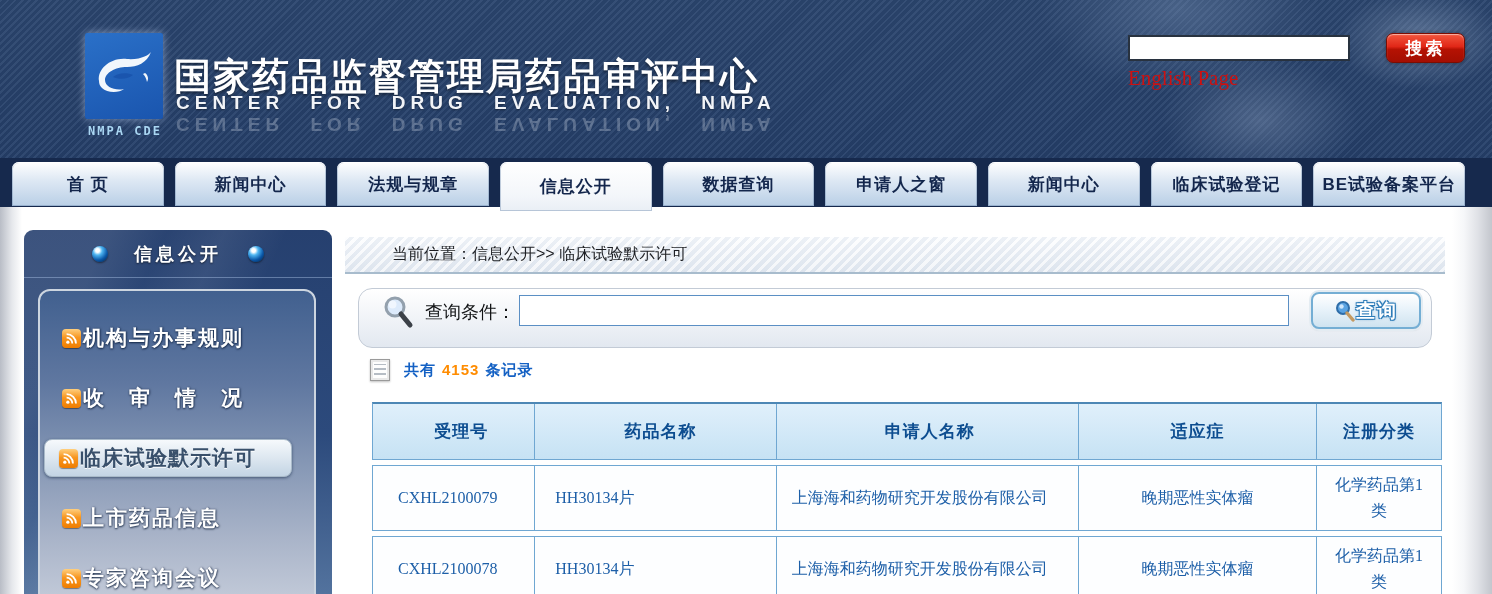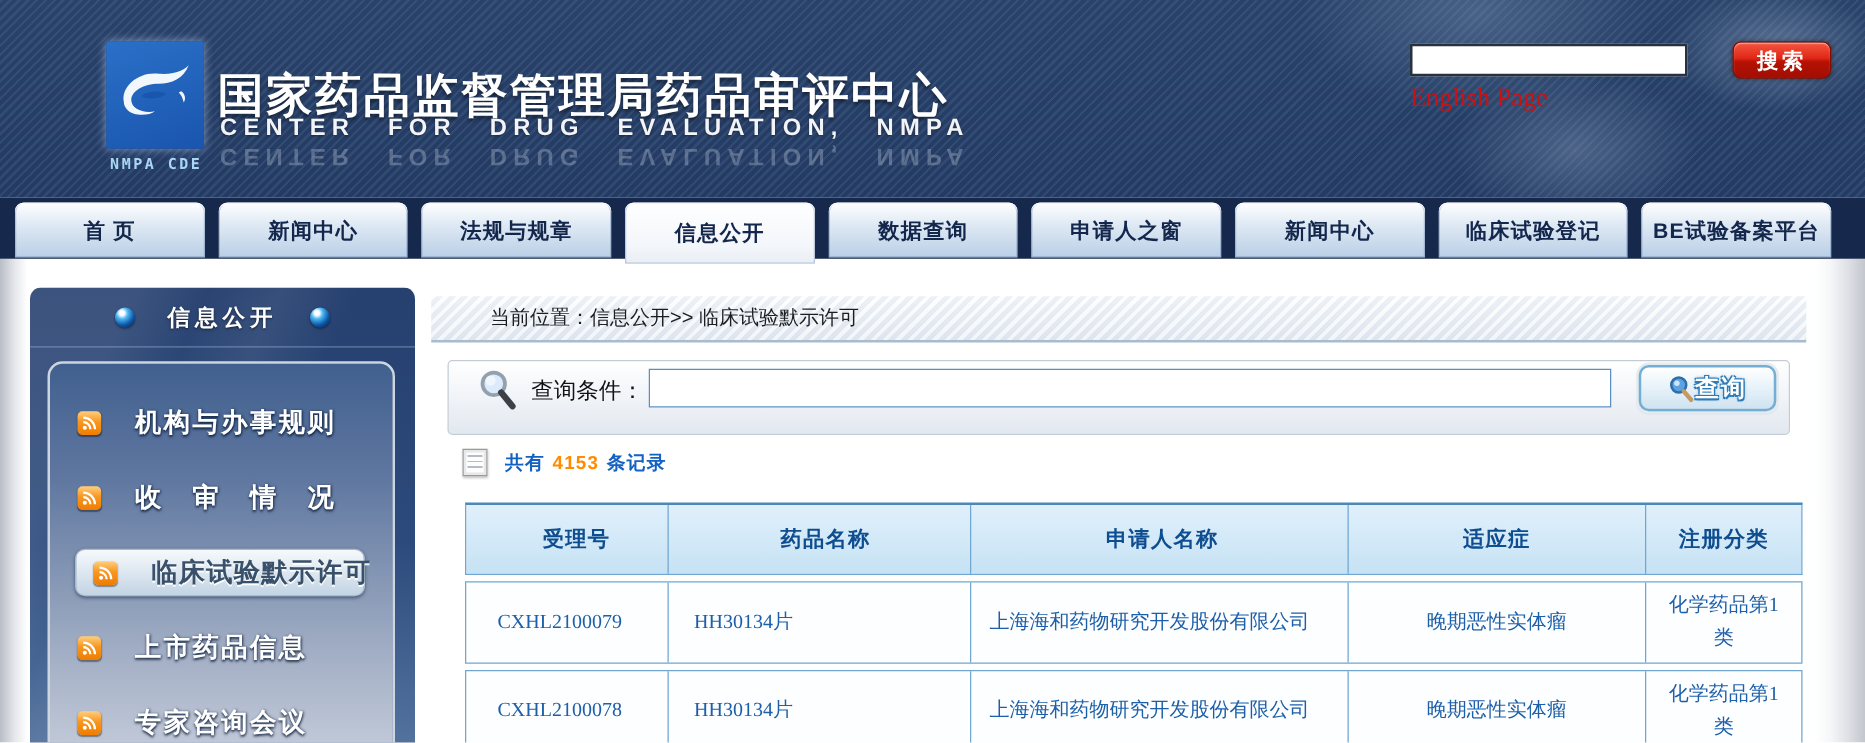--- a/index.html
+++ b/index.html
@@ -61,40 +61,40 @@
   .sidebar-head { height:48px; display:flex; align-items:center; justify-content:center; gap:26px;
     border-bottom:1px solid rgba(170,195,230,.45); }
   .sidebar-title { color:#fff; font-size:18px; font-weight:bold; letter-spacing:4px; text-shadow:0 1px 2px rgba(0,0,0,.6); }
   .orb { width:16px; height:16px; border-radius:50%;
     background:radial-gradient(circle at 35% 28%, #ffffff 0 12%, #4fb6f2 30%, #0a57a8 62%, #032247 95%);
     box-shadow:0 1px 2px rgba(0,0,0,.5); }
   .sidebar-panel { position:absolute; left:14px; top:59px; width:278px; height:330px;
     border:2px solid #ccd5e0; border-radius:12px; padding-top:28px;
     background:linear-gradient(180deg,#41608f 0%, #5f77a0 28%, #8496b4 52%, #a8b3c8 75%, #c9d0dd 100%);
     display:flex; flex-direction:column; gap:22px; }
-  .side-item { height:38px; display:flex; align-items:center; gap:27px; padding-left:22px; cursor:pointer;
+  .side-item { height:38px; display:flex; align-items:center; gap:2px; padding-left:22px; cursor:pointer;
     color:#fff; font-size:21px; font-weight:bold; letter-spacing:2px;
     text-shadow:0 1px 2px rgba(0,20,50,.75), 1px 0 2px rgba(0,20,50,.5); white-space:nowrap;text-align:right; }
-  .side-item.sel { margin:0 22px 0 20px; padding-left:14px; border-radius:8px; border:1px solid #a9bac9;
+  .side-item.sel { margin:0 22px 0 4px; padding-left:14px; border-radius:8px; border:1px solid #a9bac9;
     background:linear-gradient(180deg,#f6f9fc 0%,#dde7f0 50%,#c3d4e4 100%);
     box-shadow:0 1px 3px rgba(10,30,60,.55); color:#39506b; letter-spacing:1px;
     text-shadow:0 1px 0 rgba(255,255,255,.9); }
   .rss { width:19px; height:19px; border-radius:4px; flex:0 0 19px;
     background:linear-gradient(180deg,#ffcf7e,#f79620 45%,#ef7d00); box-shadow:0 1px 1px rgba(0,0,0,.4);
     display:flex; align-items:center; justify-content:center; }
 
   
   .breadcrumb-bar { position:absolute; left:345px; top:30px; width:1100px; height:37px;
     border-bottom:2px solid #a8bccd;
     background:repeating-linear-gradient(135deg, rgba(255,255,255,.55) 0 3px, rgba(210,220,232,.35) 3px 7px),
       linear-gradient(180deg,#fbfcfe,#e3e9f1);
     display:flex; align-items:center; padding-left:47px;
     color:#1c1e22; font-size:16px; }
   .query-panel { position:absolute; left:358px; top:81px; width:1074px; height:60px;
-    border:1px solid #c3cbd6; border-radius:4px;
+    border:1px solid #c3cbd6; border-radius:14px;
     background:linear-gradient(180deg,#ffffff,#e2e8f0); box-shadow:inset 0 1px 0 #fff; }
   .query-label { position:absolute; left:66px; top:11px; font-family:"Liberation Serif", serif;
     font-size:18px; color:#101214; }
   .query-input { position:absolute; left:160px; top:6px; width:770px; height:31px;
     border:1px solid #5b8fc4; background:#fff; outline:none; padding:0 8px; font-size:15px; }
   .query-btn { position:absolute; left:952px; top:3px; width:110px; height:37px; cursor:pointer;
     border:2px solid #74aed4; border-radius:8px; box-shadow:0 0 0 2px #e4ecf2, 0 1px 2px rgba(0,0,0,.25);
     background:linear-gradient(180deg,#ffffff 0%,#e9f3fa 45%,#cfe3f0 100%);
     display:flex; align-items:center; justify-content:center; gap:0;
     color:#fff; font-size:19px; font-weight:bold; letter-spacing:2px;

